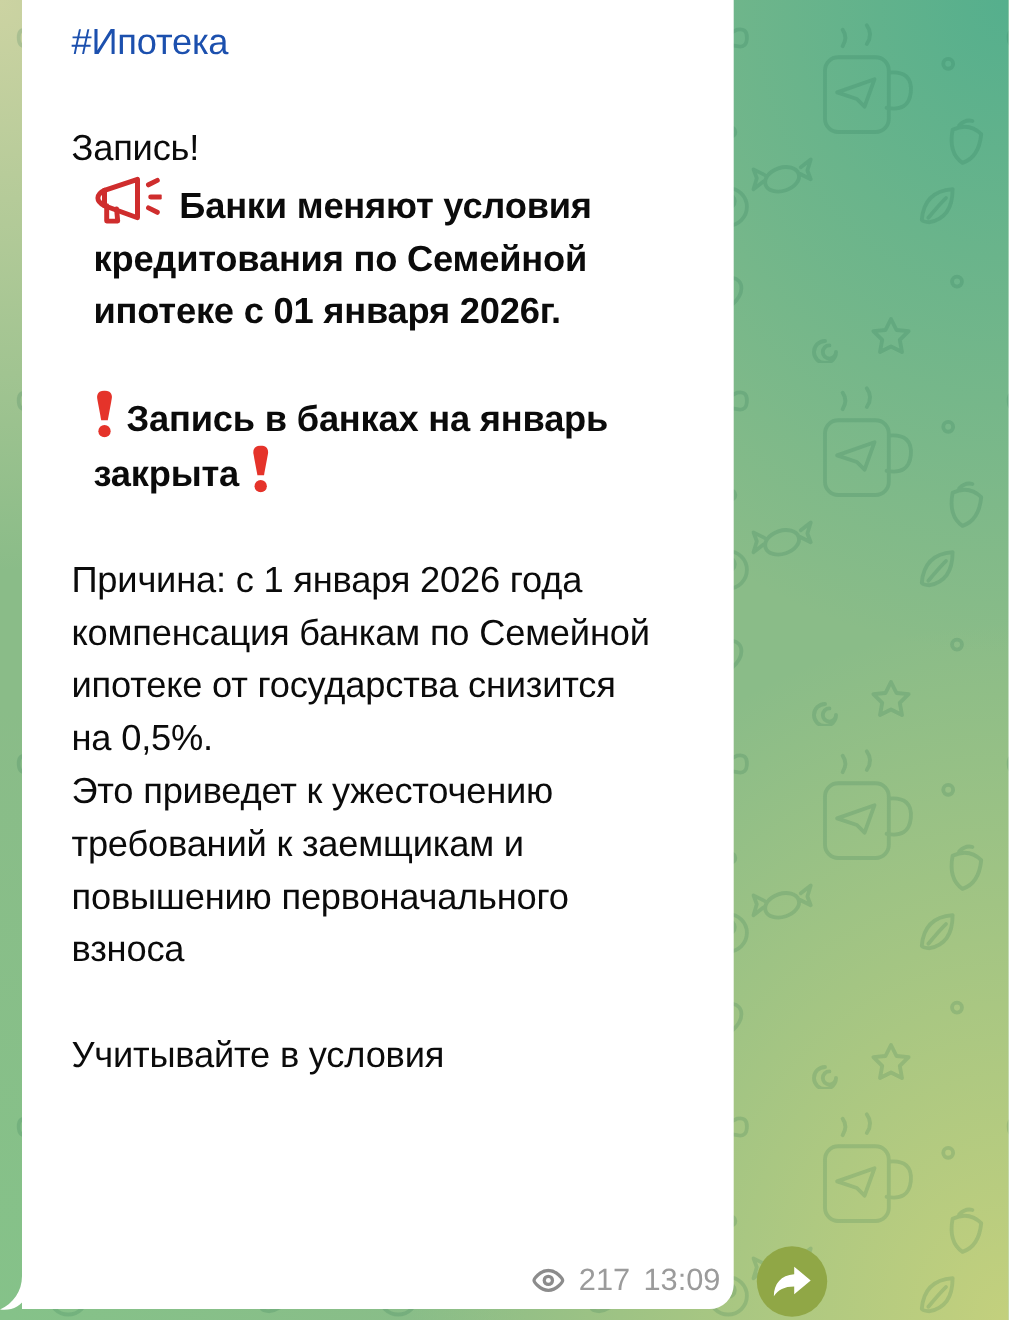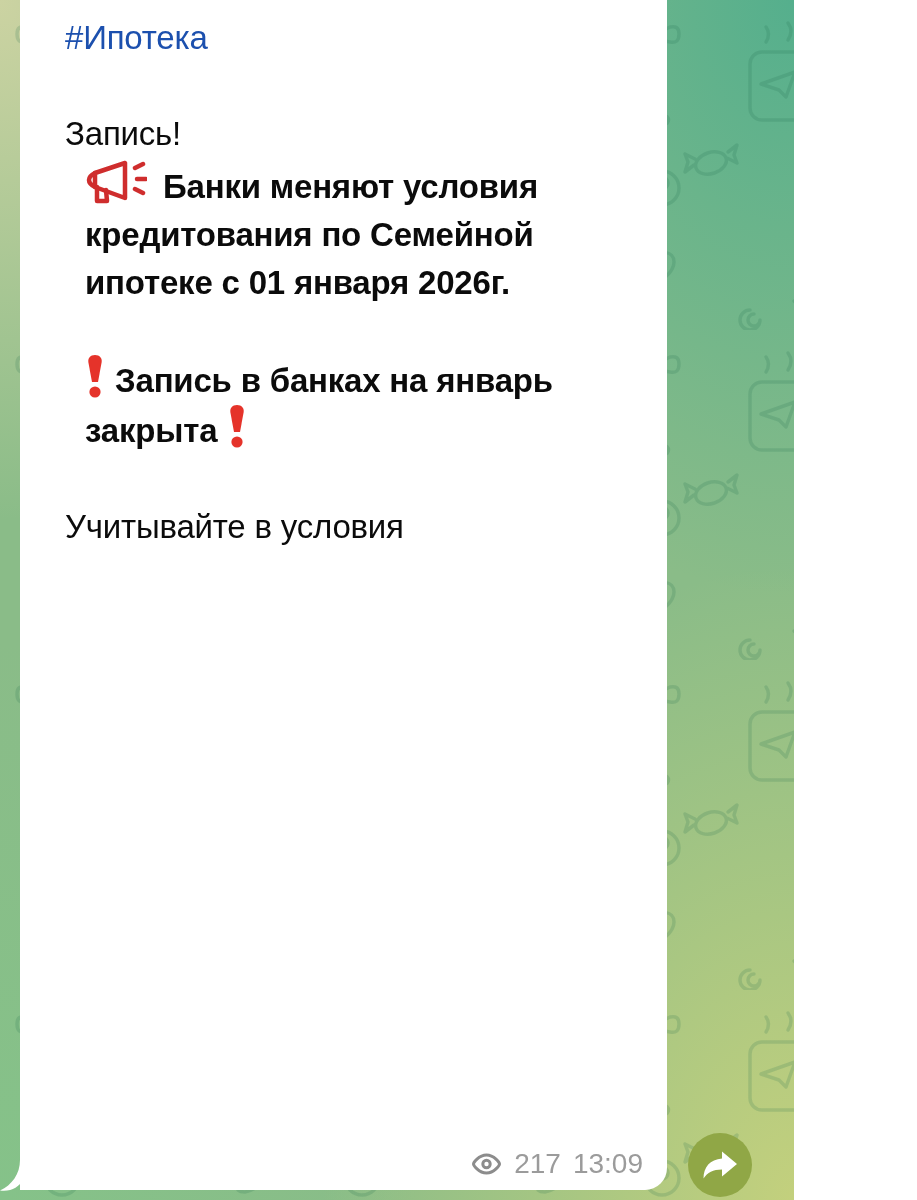--- a/index.html
+++ b/index.html
@@ -2,21 +2,21 @@
 <html><head>
 <meta charset="utf-8">
 <style>
   * { box-sizing: border-box; }
   html,body { margin:0; padding:0; }
   body {
     width:917px; height:1200px;
     font-family:"Liberation Sans", sans-serif;
     overflow:hidden;
   }
-  .stage { position:relative; width:794px; height:1200px; overflow:hidden; }
+  .stage { position:relative; width:917px; height:1200px; overflow:hidden; }
 
   
   .chat-bg {
     position:absolute; inset:0;
     background:
       radial-gradient(80% 70% at 0% 0%,   #ccd3a2 0%, rgba(204,211,162,0) 62%),
       radial-gradient(85% 75% at 100% 0%, #55af8d 0%, rgba(85,175,141,0) 66%),
       radial-gradient(90% 80% at 100% 100%, #c3d07d 0%, rgba(195,208,125,0) 66%),
       radial-gradient(85% 75% at 0% 100%, #85c289 0%, rgba(133,194,137,0) 62%),
       #8abc88;
@@ -42,21 +42,21 @@
   .blk.bold { font-weight:700;margin-left:20px; }
   .hashtag { color:#1c50ae; text-decoration:none; cursor:pointer; }
 
   .emoji-icon { display:inline-block; vertical-align:-6px; }
   .megaphone { margin-right:16px; }
   .excl-lead { margin:0 12px 0 2px; }
   .excl-trail { margin-left:12px; }
 
   
   .meta {
-    position:absolute; right:24px; bottom:10px;
+    position:absolute; right:12px; bottom:10px;
     display:flex; align-items:center; gap:12px;
     font-size:28px; color:#9b9b9b; white-space:nowrap;
   }
   .eye { display:inline-block; }
 
   
   .share-btn {
     position:absolute; left:688px; top:1133px;
     width:64px; height:64px; border-radius:50%;
     background:#90a746;
@@ -130,20 +130,28 @@
 
       <p class="blk bold"><svg class="emoji-icon excl-lead" width="16" height="43" viewBox="0 0 16 43">
             <path d="M8 0 C3.2 0 0.6 3.2 1.4 7.6 L5 27 L11 27 L14.6 7.6 C15.4 3.2 12.8 0 8 0 Z" fill="#e5332a"></path>
             <circle cx="8" cy="37" r="5.6" fill="#e5332a"></circle>
           </svg><span style="white-space:pre-line;">Запись в банках на январь
 закрыта</span><svg class="emoji-icon excl-trail" width="16" height="43" viewBox="0 0 16 43">
             <path d="M8 0 C3.2 0 0.6 3.2 1.4 7.6 L5 27 L11 27 L14.6 7.6 C15.4 3.2 12.8 0 8 0 Z" fill="#e5332a"></path>
             <circle cx="8" cy="37" r="5.6" fill="#e5332a"></circle>
           </svg></p>
 
+      <p class="blk">Причина: с 1 января 2026 года
+компенсация банкам по Семейной
+ипотеке от государства снизится
+на 0,5%.
+Это приведет к ужесточению
+требований к заемщикам и
+повышению первоначального
+взноса</p>
 
       <p class="blk tight">Учитывайте в условия</p>
 
     </div>
 
     <div class="meta">
       <svg class="eye" width="31" height="22" viewBox="0 0 31 22">
           <path d="M15.5 2 C7.5 2 2.5 10 2.5 11 C2.5 12 7.5 20 15.5 20 C23.5 20 28.5 12 28.5 11 C28.5 10 23.5 2 15.5 2 Z" fill="none" stroke="#8c8c8c" stroke-width="3"></path>
           <circle cx="15.5" cy="11" r="5.2" fill="#8c8c8c"></circle>
           <circle cx="15.5" cy="11" r="2.2" fill="#ffffff"></circle>

